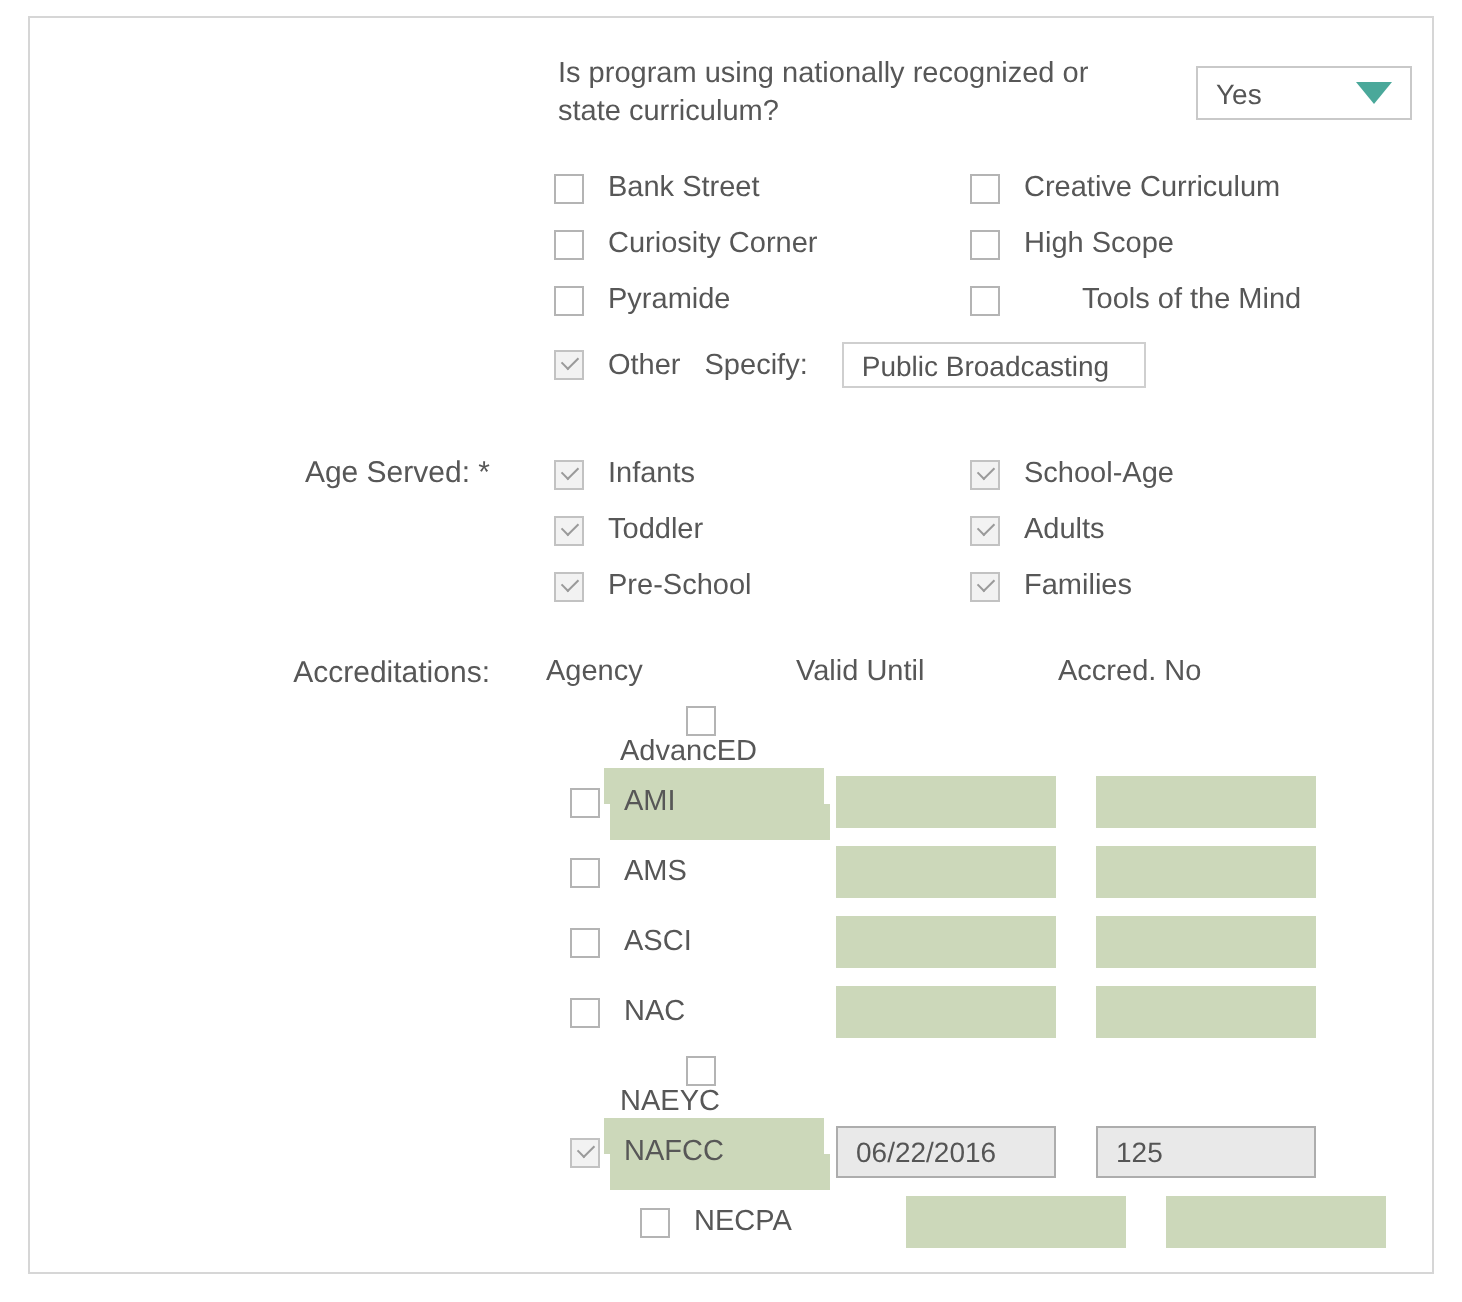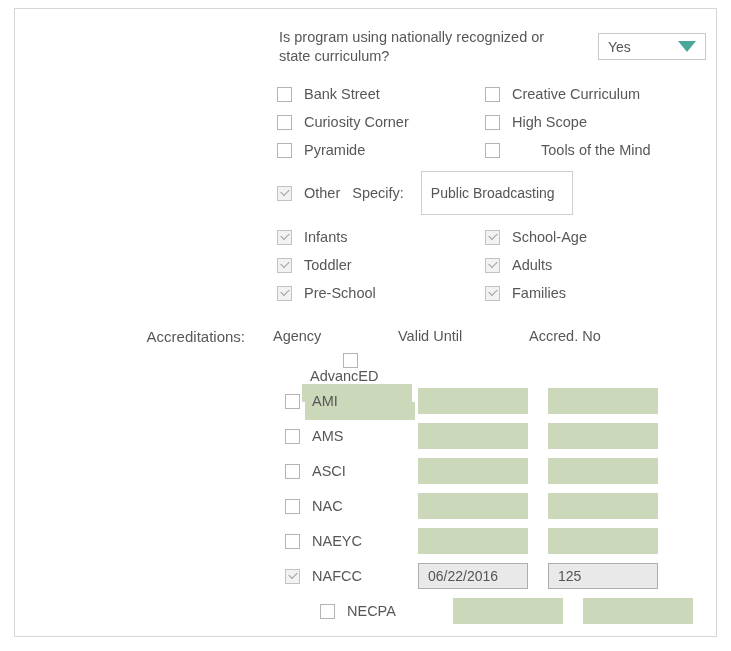--- a/index.html
+++ b/index.html
@@ -205,23 +205,24 @@
   </div>
   <div class="cb-row" style="left:470px; top:133px;gap:29px;">
     <span class="cb"></span>
     <span class="cb-label">Tools of the Mind</span>
   </div>
 
   <div class="cb-row" style="left:262px; top:162px;">
     <span class="cb checked"></span>
     <span class="cb-label">Other</span>
     <span class="specify-label">Specify:</span>
-    <input class="text-input" type="text" style="width: 152px; height: 44px; margin-left: 17px;" value="Public Broadcasting">
-  </div>
-
+    <input class="text-input" type="text" style="width: 152px; height: 23px; margin-left: 17px;" value="Public Broadcasting">
+  </div>
+
+  <div class="side-label" style="left:0px; top:219px;">Age Served: *</div>
 
   <div class="cb-row" style="left:262px; top:220px;">
     <span class="cb checked"></span>
     <span class="cb-label">Infants</span>
   </div>
   <div class="cb-row" style="left:470px; top:220px;">
     <span class="cb checked"></span>
     <span class="cb-label">School-Age</span>
   </div>
 
@@ -277,21 +278,21 @@
     <input class="fld accred-no" type="text" value="" style="">
   </div>
 
   <div class="acc-row" style="top:484px;">
     <span class="cb"></span>
     <span class="acc-name">NAC</span>
     <input class="fld valid-until" type="text" value="" style="">
     <input class="fld accred-no" type="text" value="" style="">
   </div>
 
-  <div class="acc-row" style="top:519px;">
+  <div class="acc-row" style="top:519px;flex-direction:column;">
     <span class="cb"></span>
     <span class="acc-name">NAEYC</span>
     <input class="fld valid-until" type="text" value="" style="">
     <input class="fld accred-no" type="text" value="" style="">
   </div>
 
   <div class="acc-row" style="top:554px;">
     <span class="cb checked"></span>
     <span class="acc-name">NAFCC</span>
     <input class="fld valid-until filled" type="text" value="06/22/2016" style="">

